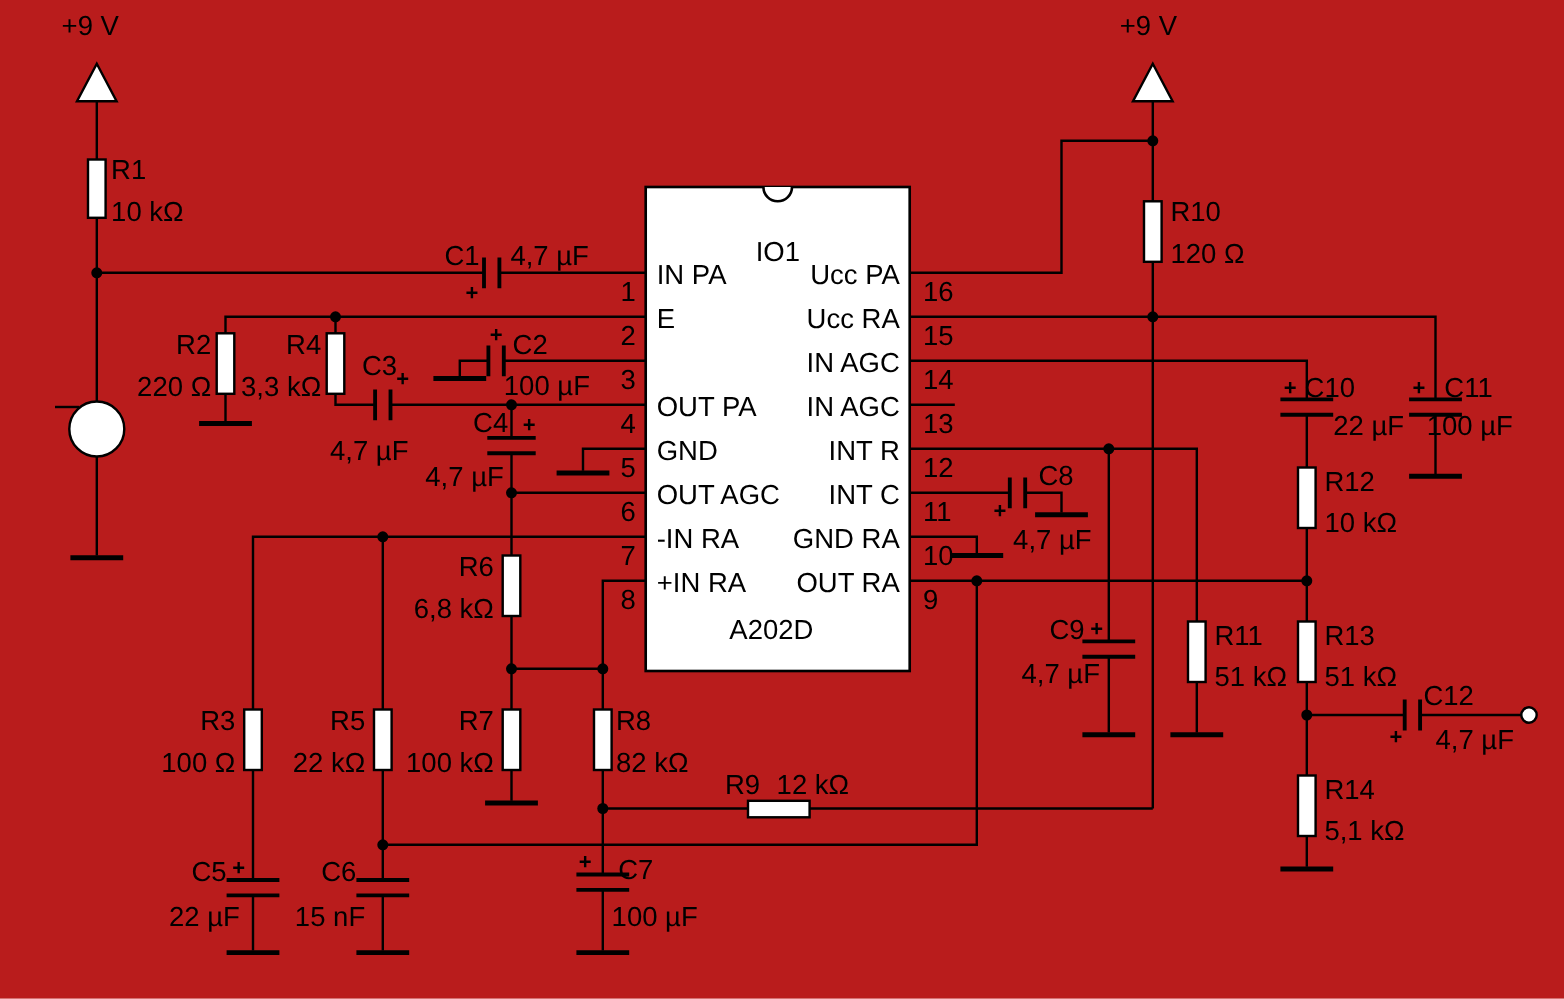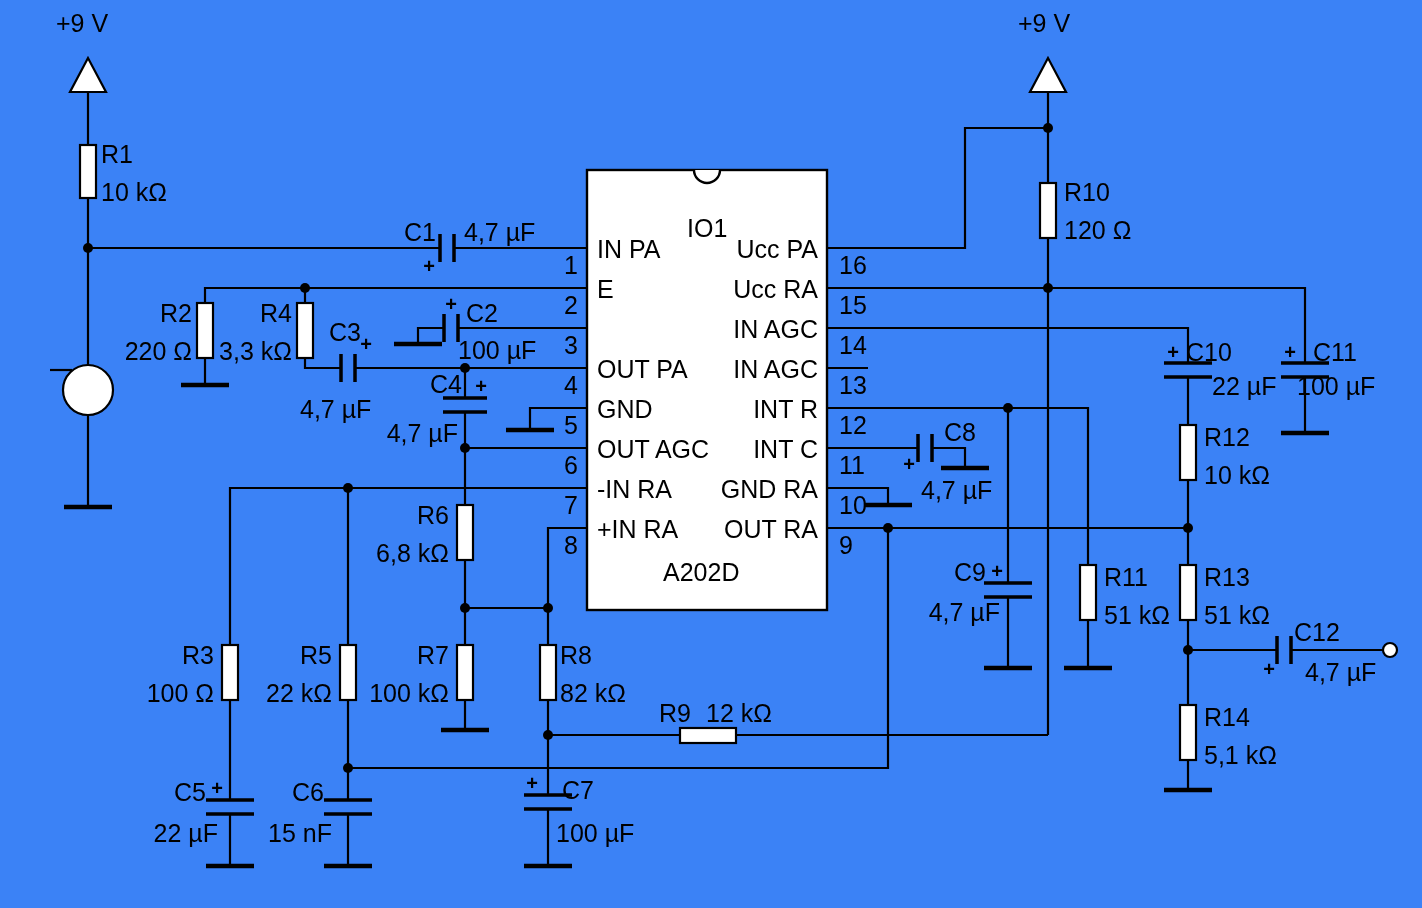--- a/index.html
+++ b/index.html
@@ -1,16 +1,16 @@
 <!DOCTYPE html>
 <html><head>
 <meta charset="utf-8">
 <style>
   html,body { margin:0; padding:0; background:#fff; }
-  .page { width:1422px; height:908px; background:#3b82f6; position:relative; overflow:hidden; }
+  .page { width:1422px; height:908px; background:#b91c1c; position:relative; overflow:hidden; }
   svg { display:block; }
   svg text { font-family:"Liberation Sans","DejaVu Sans",sans-serif; font-size:25px; fill:#000; }
   svg text.plus { font-size:20px; font-weight:bold; }
   .wire { stroke:#000; stroke-width:2.2; fill:none; }
   .plate { stroke:#000; stroke-width:3.5; fill:none; }
   .body { fill:#fff; stroke:#000; stroke-width:2.2; }
   .gnd { stroke:#000; stroke-width:4.5; }
   .dot { fill:#000; stroke:none; }
 </style>
 </head>

